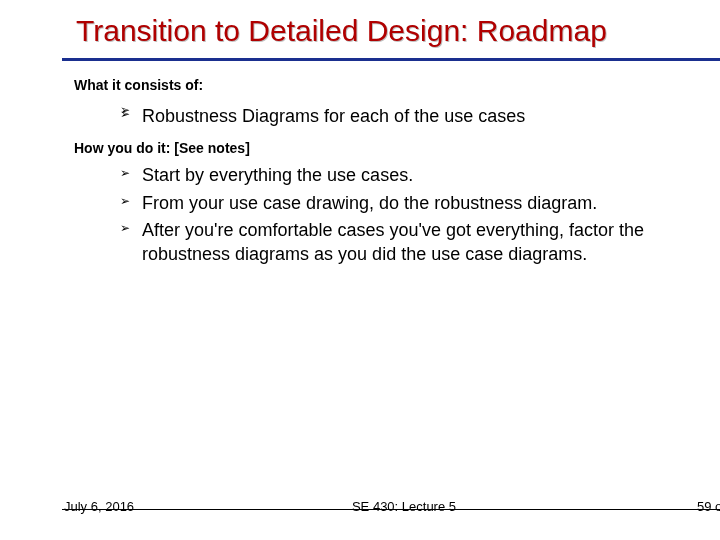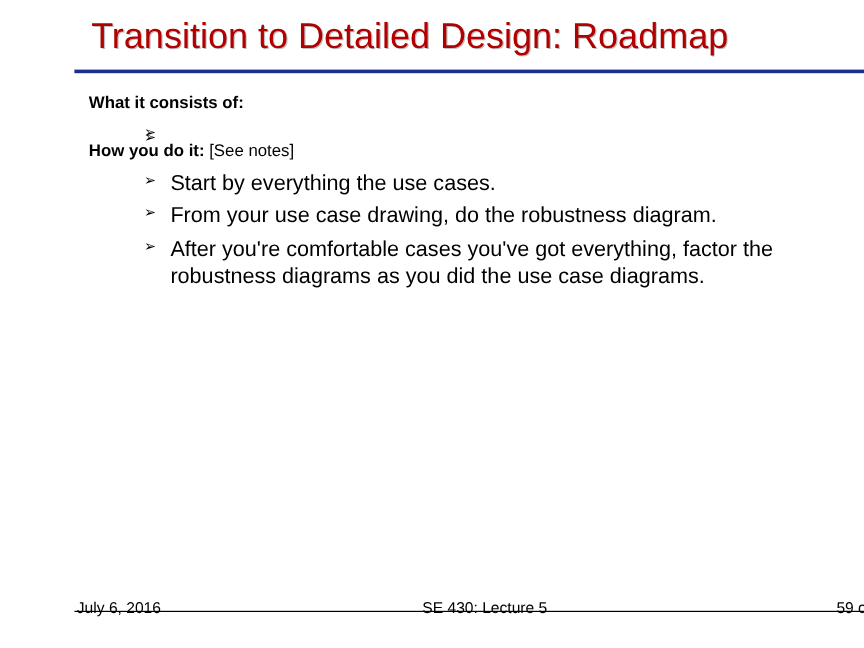--- a/index.html
+++ b/index.html
@@ -18,21 +18,21 @@
     background: #1a2f8f;
   }
   .content {
     padding: 10px 30px 0 30px;
   }
   .heading {
     font-size: 14px;
     font-weight: bold;
     margin: 6px 0 6px 0;
   }
-  .heading .normal { font-weight: 400; }
+  .heading .normal { font-weight: 700; }
   ul.bullets {
     list-style: none;
     padding: 0 0 4px 46px;
   }
   ul.bullets li {
     position: relative;
     font-size: 18px;
     line-height: 1.3;
     padding: 2px 0 2px 22px;
   }
@@ -72,20 +72,21 @@
 
   <div class="content">
 
     <div class="heading">What it consists of:</div>
     <ul class="bullets">
       <li>
         <span class="chev">➢</span>
       </li>
       <li>
         <span class="chev">➢</span>
+        <span>Robustness Diagrams for each of the use cases</span>
       </li>
     </ul>
 
     <div class="heading">
       <span>How you do it:</span><span class="normal"> [See notes]</span>
     </div>
     <ul class="bullets">
       <li>
         <span class="chev">➢</span>
         <span>Start by everything the use cases.</span>

